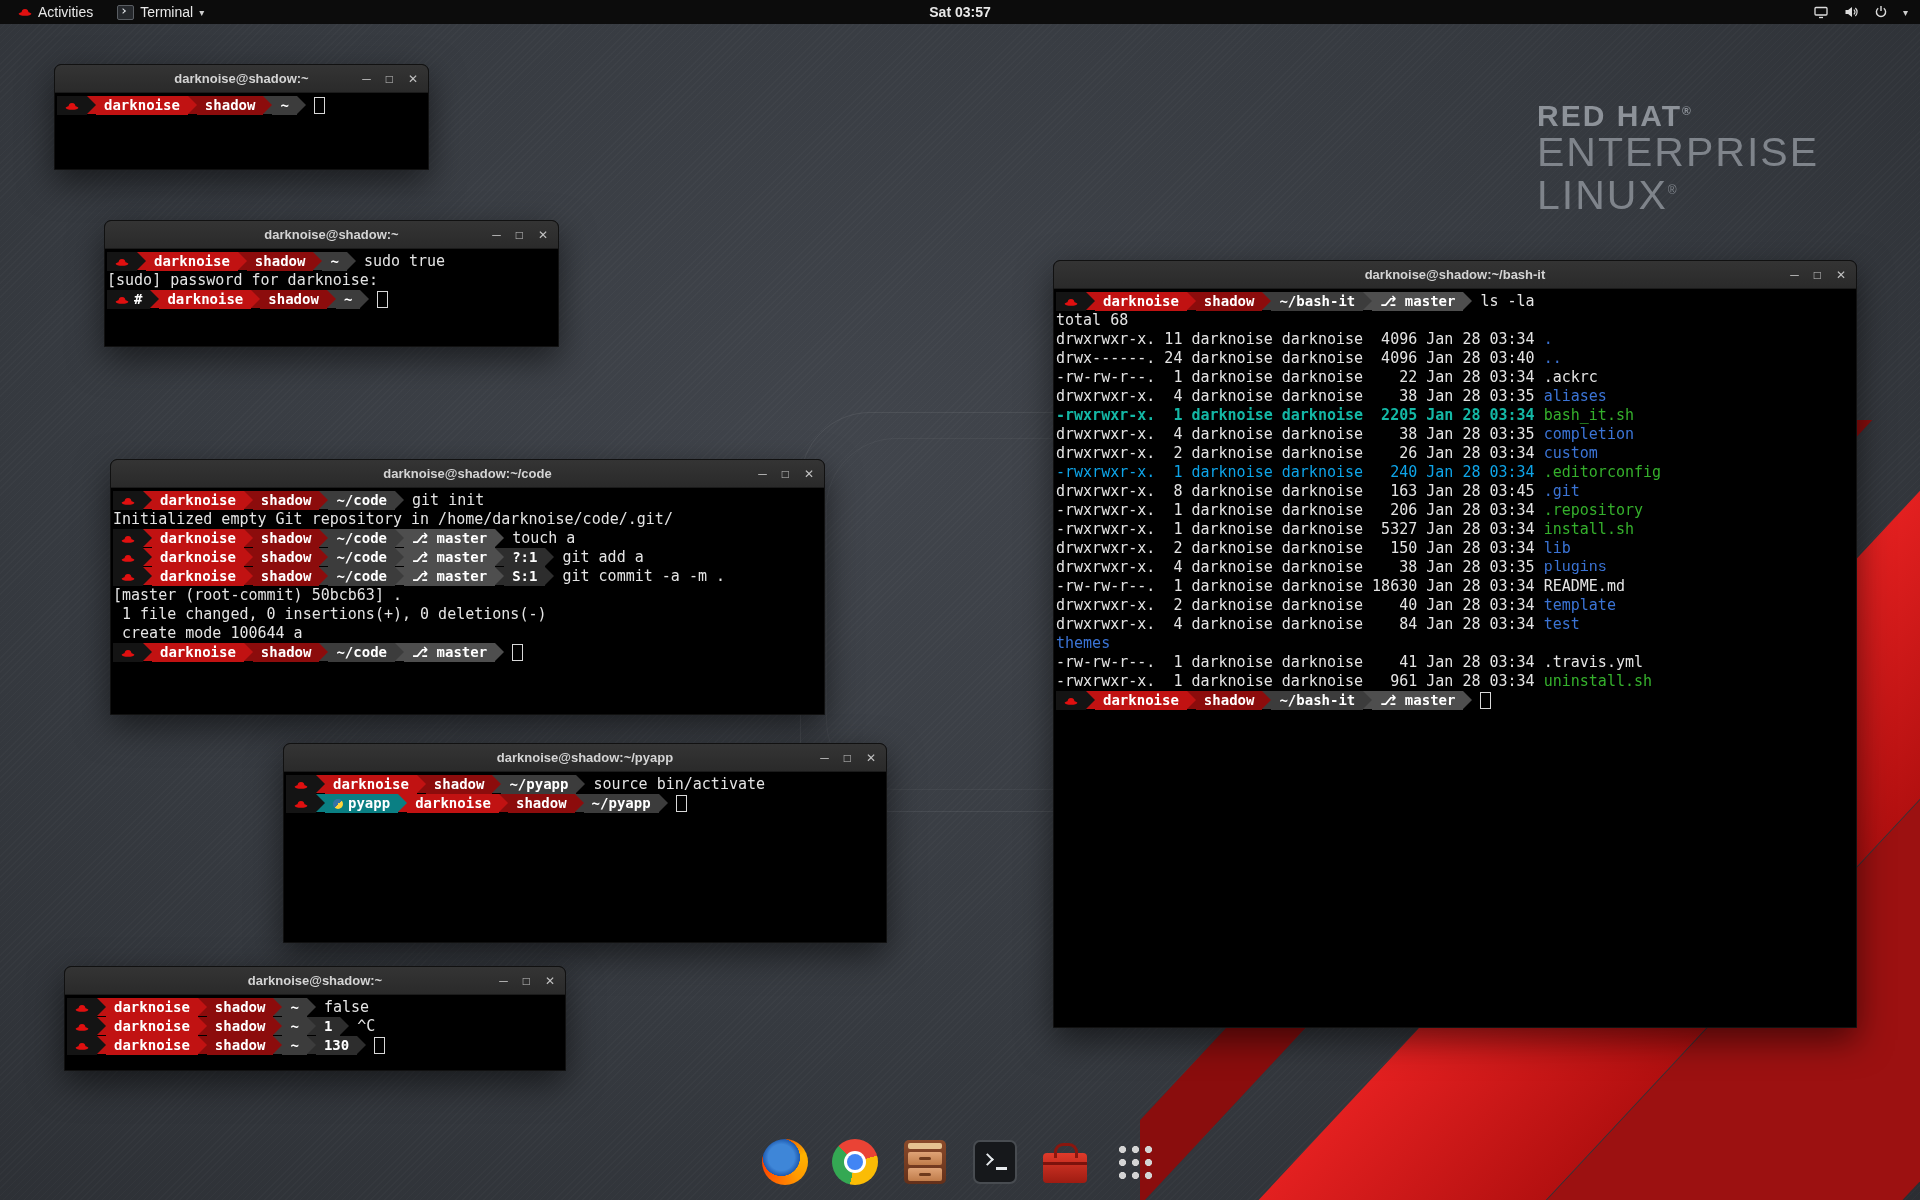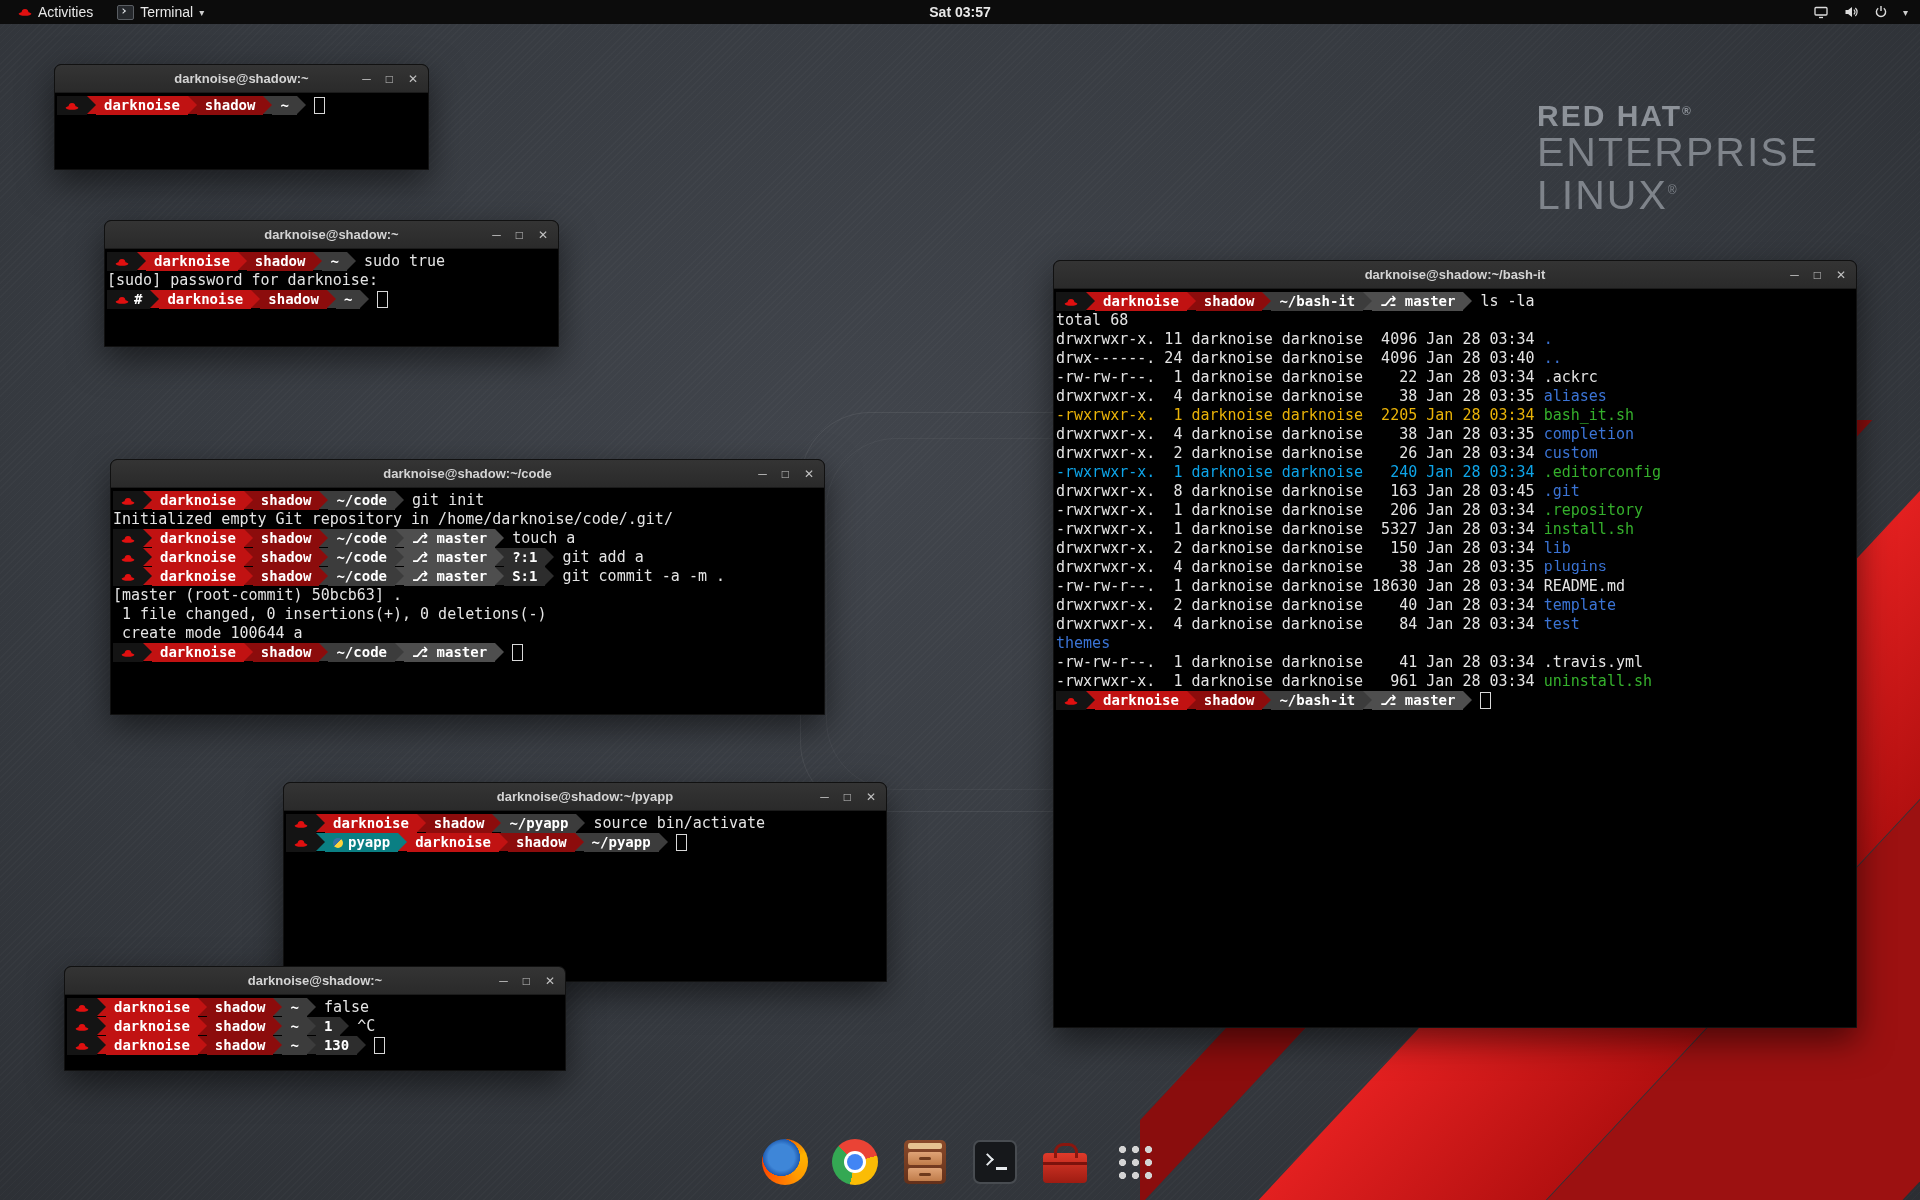--- a/index.html
+++ b/index.html
@@ -46,21 +46,21 @@
     border-radius:6px 6px 0 0;position:relative;display:flex;align-items:center;justify-content:center;}
   .title{font-size:13px;font-weight:bold;color:#d4d4d4;}
   .winbtns{position:absolute;right:10px;top:0;height:100%;display:flex;align-items:center;gap:15px;
     color:#c2c2c2;font-size:12px;line-height:1;}
   .wbtn{cursor:default;}
   .term-body{padding:3px 2px;}
 
   .win1{left:54px;top:64px;width:373px;height:104px;}
   .win2{left:104px;top:220px;width:453px;height:125px;}
   .win3{left:110px;top:459px;width:713px;height:254px;}
-  .win4{left:283px;top:743px;width:602px;height:198px;margin-top:39px;}
+  .win4{left:283px;top:743px;width:602px;height:198px;}
   .win5{left:64px;top:966px;width:500px;height:103px;}
   .win6{left:1053px;top:260px;width:802px;height:766px;z-index:11;}
 
   
   .term-line{display:flex;align-items:stretch;height:19px;line-height:19px;
     font-family:"DejaVu Sans Mono",monospace;font-size:15px;white-space:pre;}
   .pseg{display:inline-flex;align-items:center;gap:5px;padding:0 8px;color:#fff;
     font-weight:bold;font-size:14px;}
   .pseg-t{font-family:"DejaVu Sans Mono","DejaVu Sans",monospace;}
   .parrow{width:0;height:0;border-top:9.5px solid transparent;border-bottom:9.5px solid transparent;
@@ -299,21 +299,21 @@
   <div class="term-body">
       <div class="term-line"><span class="pseg" style="background: rgb(20, 20, 20);"><svg viewBox="0 0 14 12" class="hat-svg">
             <path d="M3.5 7 a3.5 4 0 0 1 7 0 l0 .5 z" fill="#e01010"></path>
             <ellipse cx="7" cy="7.8" rx="6.4" ry="2" fill="#e01010"></ellipse>
           </svg></span><span class="parrow" style="border-left-color: rgb(20, 20, 20); background: rgb(193, 18, 18);"></span><span class="pseg" style="background: rgb(193, 18, 18);"><span class="pseg-t">darknoise</span></span><span class="parrow" style="border-left-color: rgb(193, 18, 18); background: rgb(140, 12, 12);"></span><span class="pseg" style="background: rgb(140, 12, 12);"><span class="pseg-t">shadow</span></span><span class="parrow" style="border-left-color: rgb(140, 12, 12); background: rgb(60, 60, 60);"></span><span class="pseg" style="background: rgb(60, 60, 60);"><span class="pseg-t">~/bash-it</span></span><span class="parrow" style="border-left-color: rgb(60, 60, 60); background: rgb(78, 78, 78);"></span><span class="pseg" style="background: rgb(78, 78, 78);"><span class="pseg-t">⎇ master</span></span><span class="parrow" style="border-left-color: rgb(78, 78, 78); background: transparent;"></span><span class="run first-run" style="color: rgb(228, 228, 228);">ls -la</span></div>
       <div class="term-line"><span class="run" style="color: rgb(228, 228, 228);">total 68</span></div>
       <div class="term-line"><span class="run" style="color: rgb(228, 228, 228);">drwxrwxr-x. 11 darknoise darknoise  4096 Jan 28 03:34 </span><span class="run" style="color: rgb(59, 116, 214);">.</span></div>
       <div class="term-line"><span class="run" style="color: rgb(228, 228, 228);">drwx------. 24 darknoise darknoise  4096 Jan 28 03:40 </span><span class="run" style="color: rgb(59, 116, 214);">..</span></div>
       <div class="term-line"><span class="run" style="color: rgb(228, 228, 228);">-rw-rw-r--.  1 darknoise darknoise    22 Jan 28 03:34 </span><span class="run" style="color: rgb(228, 228, 228);">.ackrc</span></div>
       <div class="term-line"><span class="run" style="color: rgb(228, 228, 228);">drwxrwxr-x.  4 darknoise darknoise    38 Jan 28 03:35 </span><span class="run" style="color: rgb(59, 116, 214);">aliases</span></div>
-      <div class="term-line"><span class="run" style="color: #eab308;">-rwxrwxr-x.  1 darknoise darknoise  2205 Jan 28 03:34 </span><span class="run" style="color: rgb(53, 176, 44);">bash_it.sh</span></div>
+      <div class="term-line"><span class="run" style="color: #14b8a6; font-weight: bold;">-rwxrwxr-x.  1 darknoise darknoise  2205 Jan 28 03:34 </span><span class="run" style="color: rgb(53, 176, 44);">bash_it.sh</span></div>
       <div class="term-line"><span class="run" style="color: rgb(228, 228, 228);">drwxrwxr-x.  4 darknoise darknoise    38 Jan 28 03:35 </span><span class="run" style="color: rgb(59, 116, 214);">completion</span></div>
       <div class="term-line"><span class="run" style="color: rgb(228, 228, 228);">drwxrwxr-x.  2 darknoise darknoise    26 Jan 28 03:34 </span><span class="run" style="color: rgb(59, 116, 214);">custom</span></div>
       <div class="term-line"><span class="run" style="color: #0ea5e9;">-rwxrwxr-x.  1 darknoise darknoise   240 Jan 28 03:34 </span><span class="run" style="color: rgb(53, 176, 44);">.editorconfig</span></div>
       <div class="term-line"><span class="run" style="color: rgb(228, 228, 228);">drwxrwxr-x.  8 darknoise darknoise   163 Jan 28 03:45 </span><span class="run" style="color: rgb(59, 116, 214);">.git</span></div>
       <div class="term-line"><span class="run" style="color: rgb(228, 228, 228);">-rwxrwxr-x.  1 darknoise darknoise   206 Jan 28 03:34 </span><span class="run" style="color: rgb(53, 176, 44);">.repository</span></div>
       <div class="term-line"><span class="run" style="color: rgb(228, 228, 228);">-rwxrwxr-x.  1 darknoise darknoise  5327 Jan 28 03:34 </span><span class="run" style="color: rgb(53, 176, 44);">install.sh</span></div>
       <div class="term-line"><span class="run" style="color: rgb(228, 228, 228);">drwxrwxr-x.  2 darknoise darknoise   150 Jan 28 03:34 </span><span class="run" style="color: rgb(59, 116, 214);">lib</span></div>
       <div class="term-line"><span class="run" style="color: rgb(228, 228, 228);">drwxrwxr-x.  4 darknoise darknoise    38 Jan 28 03:35 </span><span class="run" style="color: rgb(59, 116, 214); font-family: Liberation Mono, monospace;">plugins</span></div>
       <div class="term-line"><span class="run" style="color: rgb(228, 228, 228);">-rw-rw-r--.  1 darknoise darknoise 18630 Jan 28 03:34 </span><span class="run" style="color: rgb(228, 228, 228);">README.md</span></div>
       <div class="term-line"><span class="run" style="color: rgb(228, 228, 228);">drwxrwxr-x.  2 darknoise darknoise    40 Jan 28 03:34 </span><span class="run" style="color: rgb(59, 116, 214);">template</span></div>

